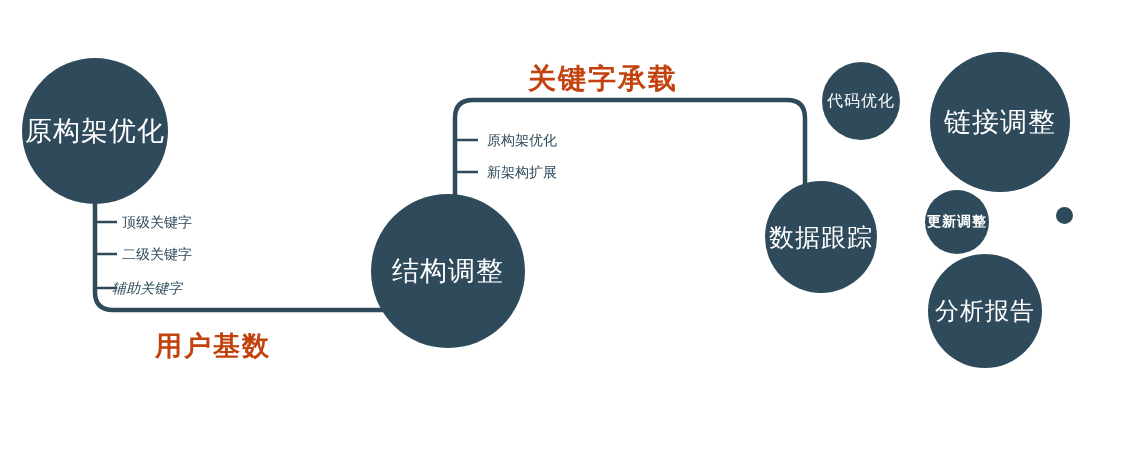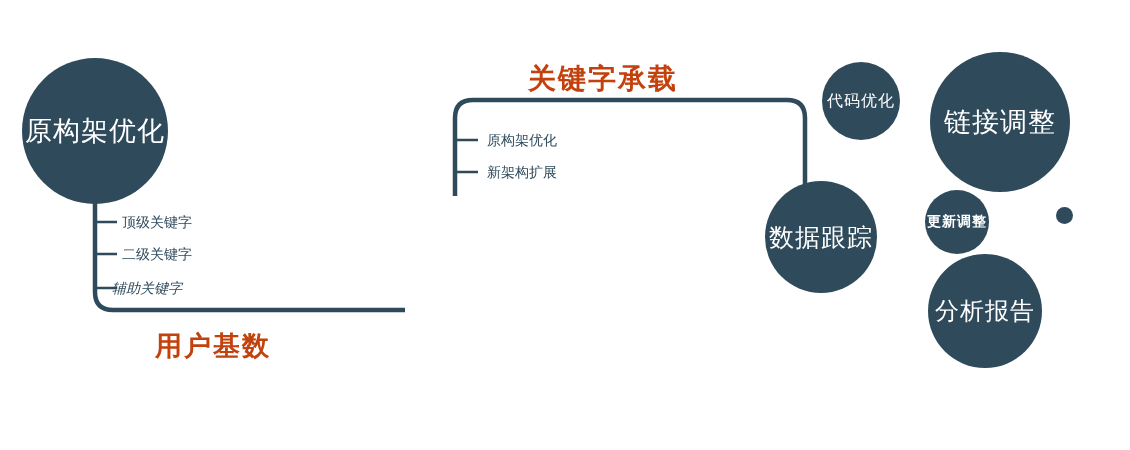--- a/index.html
+++ b/index.html
@@ -72,20 +72,23 @@
 
     <path d="M 97 222 H 117 M 97 254 H 117 M 97 288 H 117" fill="none" stroke="#2e4a5b" stroke-width="2.5"></path>
 
     <path d="M 457 140 H 478 M 457 172 H 478" fill="none" stroke="#2e4a5b" stroke-width="2.5"></path>
   </svg>
 
   <div class="node node-traffic">
     <span>原构架优化</span>
   </div>
 
+  <div class="node node-structure">
+    <span>结构调整</span>
+  </div>
 
   <div class="node node-data-tracking">
     <span>数据</span>
     <span>跟踪</span>
   </div>
 
   <div class="node node-code-opt">
     <span>代码</span>
     <span>优化</span>
   </div>

